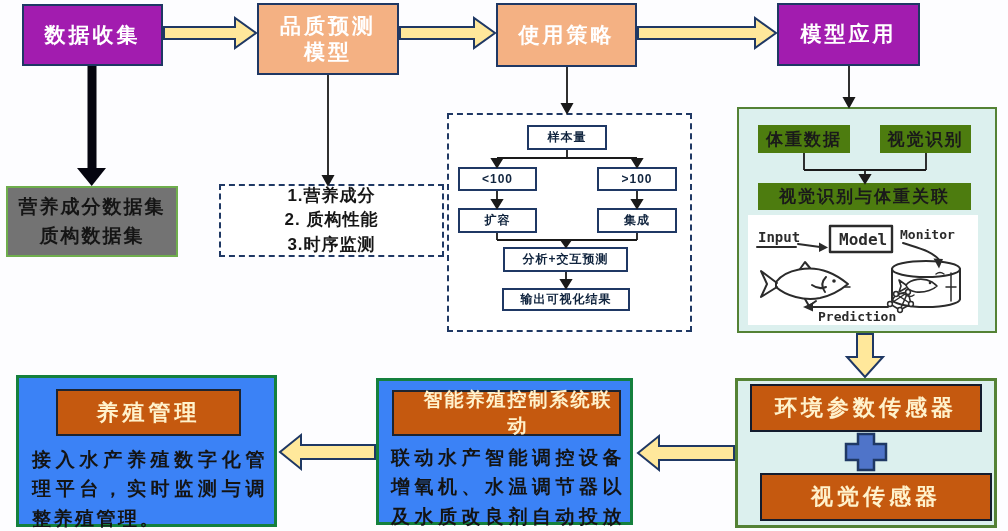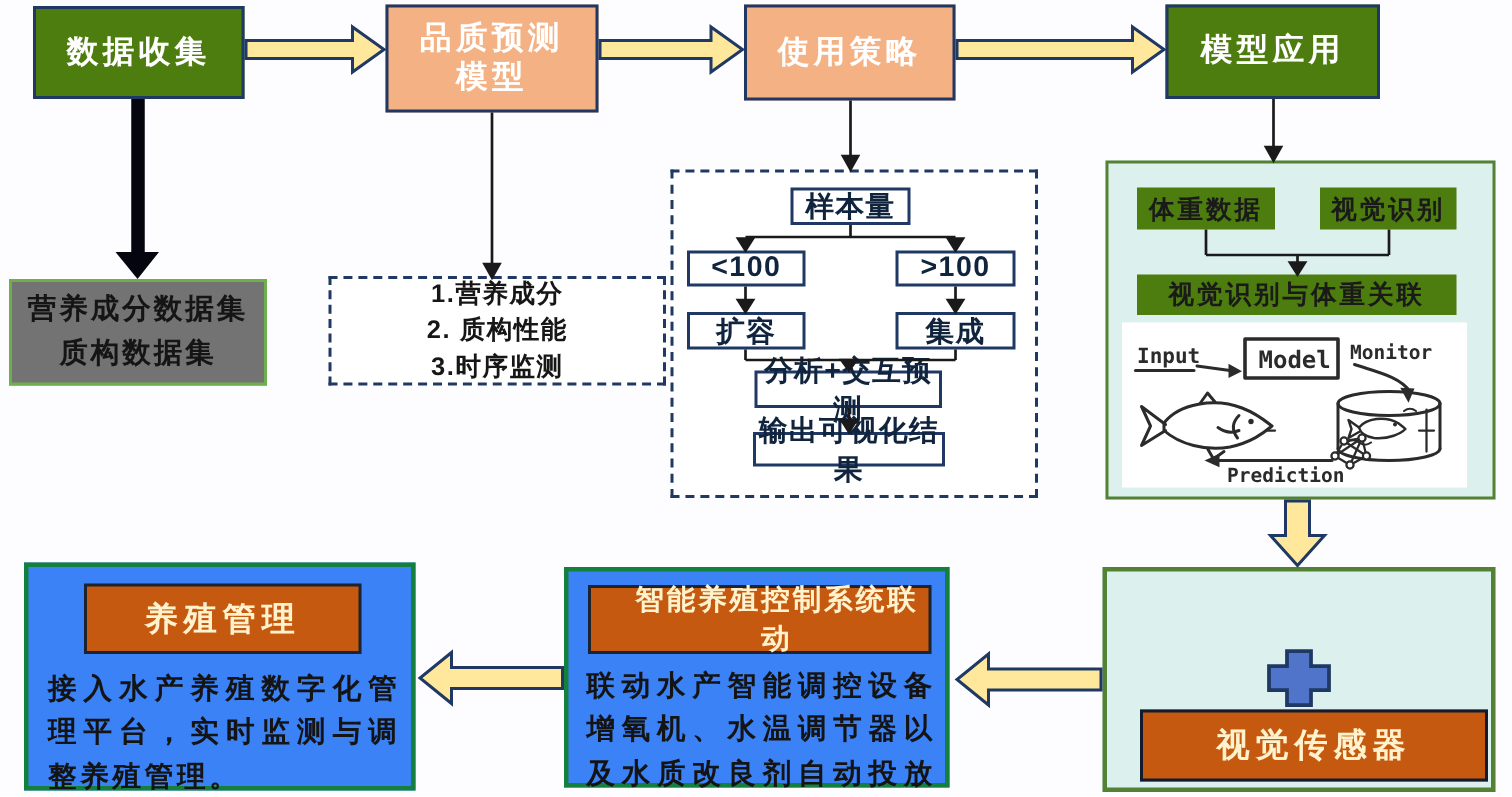--- a/index.html
+++ b/index.html
@@ -10,38 +10,38 @@
   .abs { position:absolute; box-sizing:border-box; }
   .node {
     display:flex; align-items:center; justify-content:center;
     text-align:center; box-sizing:border-box;
   }
   
   .top-node {
     border:2px solid #1F3864; color:#ffffff; font-weight:bold;
     font-size:21px; letter-spacing:3px; line-height:1.25;
   }
-  .fill-blue  { background:#4d7c0f; }
+  .fill-blue  { background:#a21caf; }
   .fill-peach { background:#F4B183; }
   .wrap-narrow { display:inline-block; max-width:100px; }
 
   
   .dataset-box {
     background:#737373; border:2.5px solid #6FAE4D; color:#151515;
     font-size:19px; letter-spacing:2px; line-height:1.5; font-weight:600;
     flex-direction:column;
   }
   
   .dashed-box { border:2px dashed #1F3864; background:#ffffff; }
   .factors-lines { font-size:17px; color:#161616; line-height:1.42; letter-spacing:1px; font-weight:600; text-align:center; }
 
   
   .flow-node {
     background:#ffffff; border:2px solid #1F3864; color:#10243E;
-    font-size:19px; font-weight:700; letter-spacing:1px;
+    font-size:12px; font-weight:700; letter-spacing:1px;
   }
 
   
   .cyan-panel { background:#DCF0EE; border:2.5px solid #548235; }
   .gold-box {
     background:#4d7c0f; color:#1a1a1a; font-size:17px; font-weight:700; letter-spacing:2px;
   }
   .white-card { background:#ffffff; }
 
   
@@ -188,20 +188,23 @@
         <line x1="97" y1="72" x2="102" y2="72" stroke-width="1.5"></line>
       </g>
       <text x="10" y="27" font-size="14" font-weight="bold" fill="#2b2b2b">Input</text>
       <text x="91" y="30" font-size="16" font-weight="bold" fill="#2b2b2b">Model</text>
       <text x="152" y="24" font-size="13" font-weight="bold" fill="#2b2b2b">Monitor</text>
       <text x="70" y="106" font-size="13" font-weight="bold" fill="#2b2b2b">Prediction</text>
     </svg>
   </div>
 
   <div class="abs cyan-panel" style="left:735px; top:378px; width:262px; height:150px; border-width:3px;"></div>
+  <div class="abs node sensor-box" style="left:750px; top:384px; width:232px; height:48px;">
+    <span>环境参数传感器</span>
+  </div>
   <div class="abs node sensor-box" style="left:760px; top:473px; width:232px; height:48px;">
     <span>视觉传感器</span>
   </div>
 
   <div class="abs cream-box" style="left:376px; top:378px; width:257px; height:147px;">
     <div class="node rust-header" style="position:absolute; left:13px; top:9px; width:229px; height:46px; font-size:19px;padding-left:23px;">
       <span>智能养殖控制系统联动</span>
     </div>
     <div class="body-text" style="position:absolute; left:12px; top:62px; width:233px;">联动水产智能调控设备增氧机、水温调节器以及水质改良剂自动投放装置。</div>
   </div>

